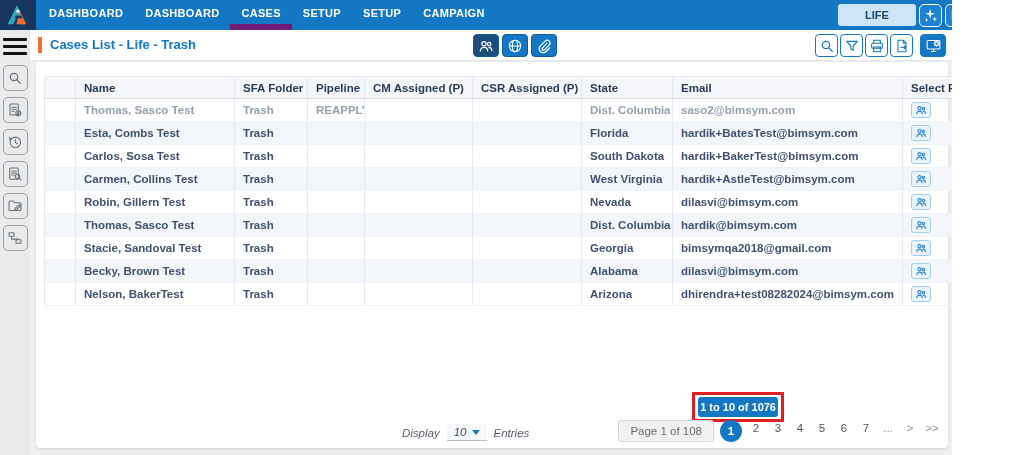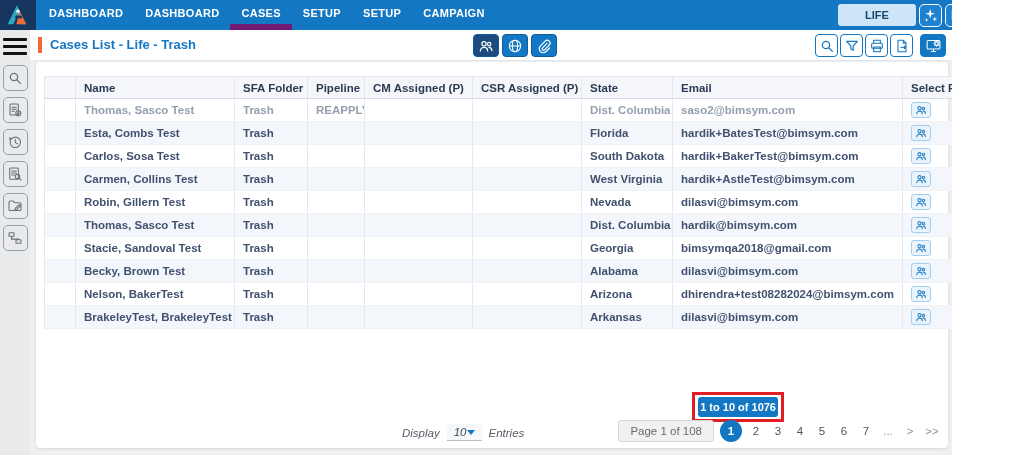--- a/index.html
+++ b/index.html
@@ -44,23 +44,23 @@
   th:first-child, td:first-child { border-left:1px solid #e5e9ef; }
   th:last-child, td:last-child { border-right:none; }
   tbody tr:nth-child(even) td { background:#f3f6fb; }
   tbody tr.muted td { color:#95a0af; }
   .sel-icon { display:inline-flex; width:20px; height:16px; border:1px solid #a5cdf0; border-radius:3px; background:#e9f4fd; color:#2f86c8; align-items:center; justify-content:center; cursor:pointer; }
 
   
   .count-wrap { position:absolute; top:330px; right:164px; border:3px solid #e11d25; padding:2px 3px; }
   .count-btn { background:#1377c4; color:#ffffff; font-size:11px; font-weight:bold; padding:4px 2px; border-radius:3px; cursor:pointer; }
   .display-group { position:absolute; left:366px; top:362px; display:flex; align-items:center; gap:7px; font-size:11.5px; color:#555c66;font-style:italic; }
-  .display-select { background:#f6f7f8; border-bottom:1px solid #b9bec4; padding:2px 7px; display:flex; align-items:center; cursor:pointer; color:#3e4a57; }
+  .display-select { background:#f6f7f8; border-bottom:1px solid #b9bec4; padding:2px 7px; display:flex; align-items:center; gap:5px; cursor:pointer; color:#3e4a57; }
   .caret { width:0; height:0; border-left:4px solid transparent; border-right:4px solid transparent; border-top:5px solid #1377c4; }
-  .paging { position:absolute; right:8px; top:358px; display:flex; align-items:center; gap:6px; font-size:11.5px; color:#555c66; }
+  .paging { position:absolute; right:8px; top:358px; display:flex; gap:6px; font-size:11.5px; color:#555c66; }
   .page-info { background:#f1f1f1; border:1px solid #d7d7d7; border-radius:3px; padding:4px 11px; color:#666c73; cursor:default; }
   .pg { min-width:16px; text-align:center; cursor:pointer; color:#4a5560; padding:2px 1px; }
   .pg.active { width:22px; height:22px; min-width:22px; border-radius:50%; background:#1377c4; color:#ffffff; line-height:22px; padding:0; font-weight:bold; }
   .pg.dim { color:#8b929a; }
   svg.ic { display:block; }
 </style>
 </head>
 <body>
 
 <svg width="0" height="0" style="position:absolute">
@@ -436,35 +436,20 @@
           <td></td>
           <td></td>
           <td>Arizona</td>
           <td>dhirendra+test08282024@bimsym.com</td>
           <td><span class="sel-icon">
                 <svg class="ic" width="12" height="12" viewBox="0 0 24 24" fill="none" stroke="currentColor" stroke-width="2.2" stroke-linecap="round">
                   <use href="#sym-people"></use>
                 </svg>
               </span></td>
         </tr>
-        <tr>
-          <td></td>
-          <td>BrakeleyTest, BrakeleyTest</td>
-          <td>Trash</td>
-          <td></td>
-          <td></td>
-          <td></td>
-          <td>Arkansas</td>
-          <td>dilasvi@bimsym.com</td>
-          <td><span class="sel-icon">
-                <svg class="ic" width="12" height="12" viewBox="0 0 24 24" fill="none" stroke="currentColor" stroke-width="2.2" stroke-linecap="round">
-                  <use href="#sym-people"></use>
-                </svg>
-              </span></td>
-        </tr>
       </tbody>
     </table>
 
     <div class="count-wrap">
       <div class="count-btn">1 to 10 of 1076</div>
     </div>
 
     <div class="display-group">
       <span>Display</span>
       <span class="display-select">

